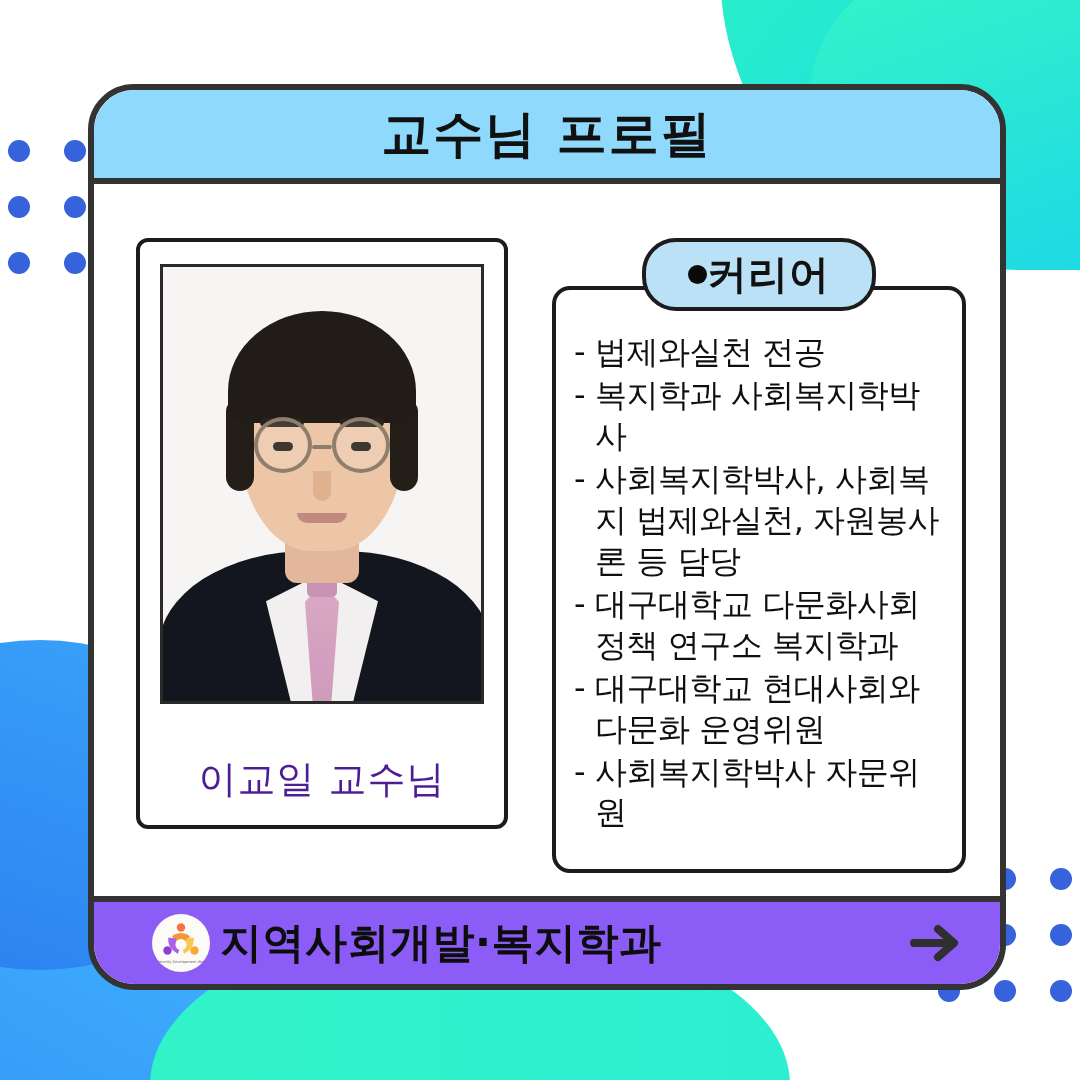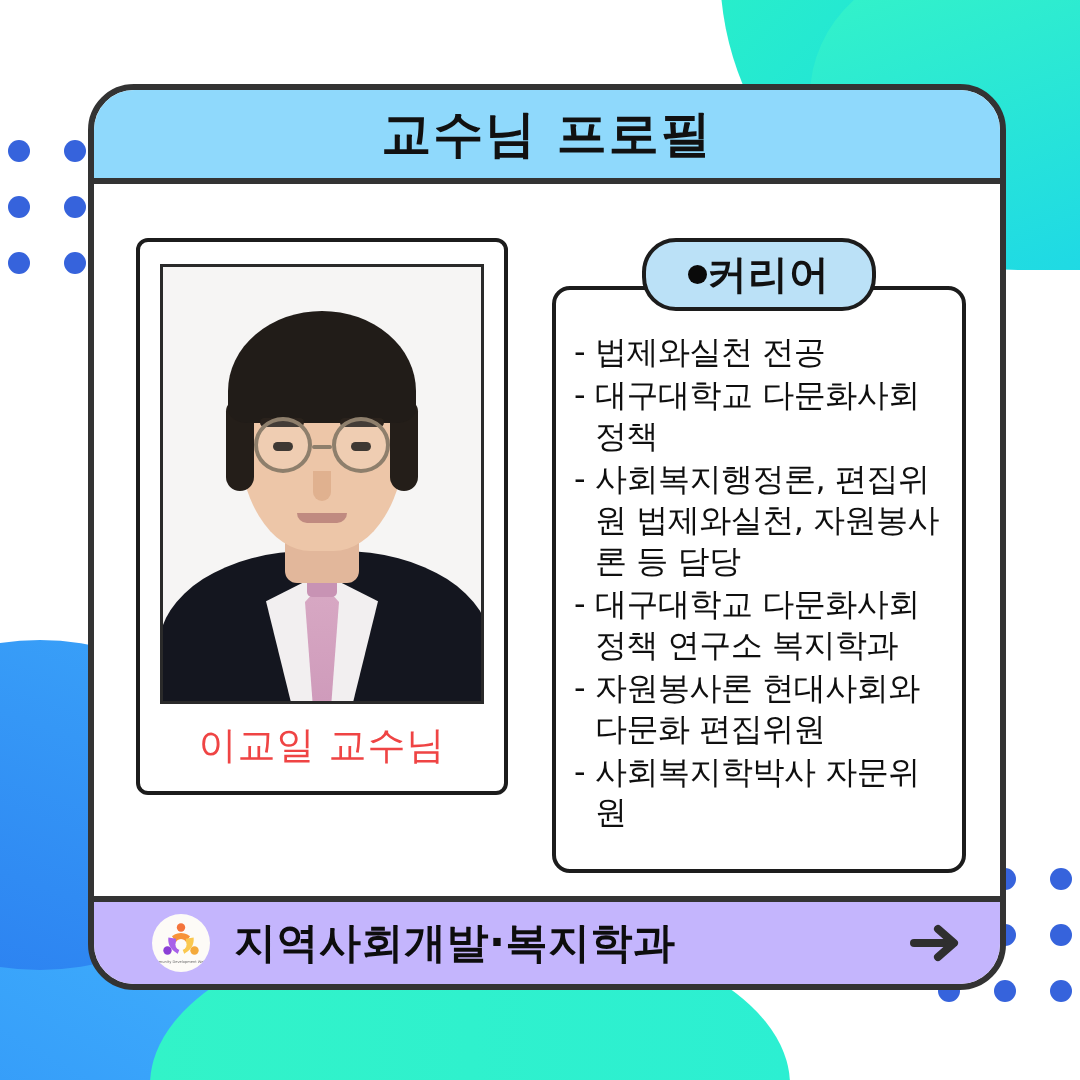--- a/index.html
+++ b/index.html
@@ -185,23 +185,24 @@
     left:50%; margin-left:-9px; bottom:200px;
     width:18px; height:30px; background:#e0b18f; border-radius:0 0 10px 10px;
   }
   #ph-mouth {
     left:50%; margin-left:-25px; bottom:178px;
     width:50px; height:10px; background:#c08a80; border-radius:0 0 26px 26px;
   }
 
   #photo-name {
     font-size:38px;
-    color:#ef4444;
+    color:#4c1d95;
     padding:16px 0 10px 0;
     letter-spacing:1px;
+    margin-top:34px;
   }
 
   
   #career-wrap {
     flex:1 1 auto;
     position:relative;
     padding-top:24px;
   }
   #career-badge {
     position:absolute;
@@ -240,25 +241,25 @@
     color:#0f0f0f;
     margin-bottom:2px;
     letter-spacing:-0.5px;
   }
   #career-list li .dash { flex:0 0 auto; }
   #career-list li .txt  { flex:1 1 auto; }
 
   
   #card-footer {
     flex:0 0 88px;
-    background:#c4b5fd;
+    background:#8b5cf6;
     border-top:6px solid #333333;
     display:flex; align-items:center;
     padding:0 36px 0 58px;
-    gap:24px;
+    gap:10px;
   }
   #dept-logo {
     flex:0 0 auto;
     width:58px; height:58px;
     border-radius:50%;
     background:#fdfbf7;
     position:relative;
     display:flex; align-items:center; justify-content:center;
     overflow:hidden;
   }
@@ -346,33 +347,33 @@
         </div>
 
         <div id="career-box">
           <ul id="career-list">
             <li>
               <span class="dash">-</span>
               <span class="txt">법제와실천 전공</span>
             </li>
             <li>
               <span class="dash">-</span>
-              <span class="txt">대구대학교 다문화사회정책</span>
-            </li>
-            <li>
-              <span class="dash">-</span>
-              <span class="txt">사회복지행정론, 편집위원 법제와실천, 자원봉사론 등 담당</span>
+              <span class="txt">복지학과 사회복지학박사</span>
+            </li>
+            <li>
+              <span class="dash">-</span>
+              <span class="txt">사회복지학박사, 사회복지 법제와실천, 자원봉사론 등 담당</span>
             </li>
             <li>
               <span class="dash">-</span>
               <span class="txt">대구대학교 다문화사회정책 연구소 복지학과</span>
             </li>
             <li>
               <span class="dash">-</span>
-              <span class="txt">자원봉사론 현대사회와 다문화 편집위원</span>
+              <span class="txt">대구대학교 현대사회와 다문화 운영위원</span>
             </li>
             <li>
               <span class="dash">-</span>
               <span class="txt">사회복지학박사 자문위원</span>
             </li>
           </ul>
         </div>
 
       </div>
     </div>

